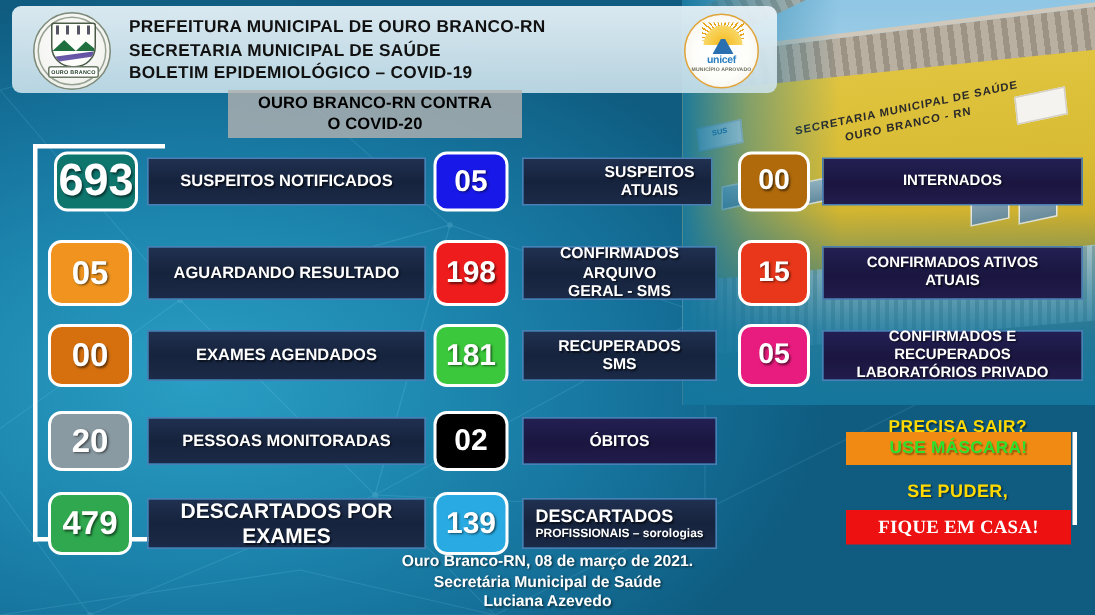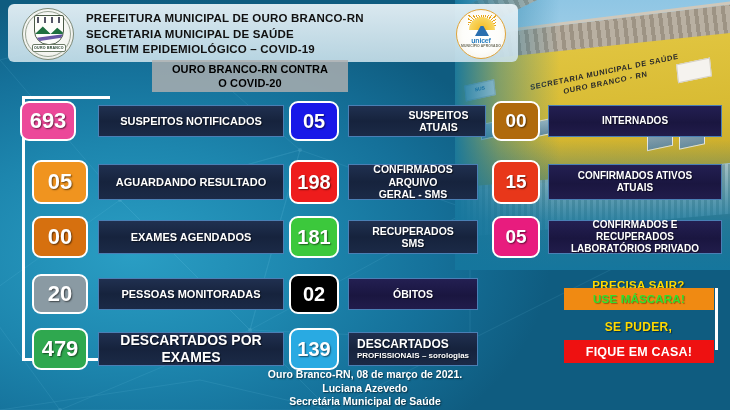--- a/index.html
+++ b/index.html
@@ -177,21 +177,21 @@
     text-shadow:1px 1px 1px rgba(0,0,0,.35);
   }
   .adv2 {
     margin-top:16px; font-size:12px; font-weight:bold; color:#ffd900;
     text-shadow:1px 1px 1px rgba(0,0,0,.5); letter-spacing:.3px;
   }
   .adv3 {
     margin-top:6px; margin-left:8px; width:150px; height:23px;
     background:#ee1111; color:#ffffff;
     display:flex; align-items:center; justify-content:center;
-    font-size:12.5px; font-weight:bold; letter-spacing:.2px;
+    font-size:12.5px; font-weight:bold; letter-spacing:.2px;font-family:Liberation Serif, serif;
   }
   .adv-bar { position:absolute; left:159px; top:10px; width:3px; height:62px; background:#fff; }
 
   
   #footer {
     position:absolute; left:150px; top:368px; width:430px; z-index:5;
     text-align:center; color:#ffffff;
     font-size:10.5px; font-weight:bold; line-height:13.5px;
     text-shadow:1px 1px 1.5px rgba(0,0,0,.55);
   }
@@ -283,30 +283,30 @@
     <div>O COVID-20</div>
   </div>
 </div>
 
 <div id="frameTop" class="frame-l"></div>
 <div id="frameLeft" class="frame-l"></div>
 <div id="frameBot" class="frame-l"></div>
 
 <div id="rows-host">
     <div class="row" style="left: 0px; top: 101px; width: 730px; height: 40px;">
-      <div class="num" style="position: absolute; left: 20px; top: 0px; width: 56px; height: 40px; background: #ec4899; font-size: 22px;">693</div>
+      <div class="num" style="position: absolute; left: 36px; top: 0px; width: 56px; height: 40px; background: #0f766e; font-size: 30px;">693</div>
       <div class="lbl" style="position: absolute; left: 98px; top: 4px; width: 186px; height: 32px; font-size: 11px;">
         <div>
           <div>SUSPEITOS NOTIFICADOS</div>
         </div>
       </div>
     </div>
     <div class="row" style="left: 0px; top: 101px; width: 730px; height: 40px;">
       <div class="num" style="position: absolute; left: 289px; top: 0px; width: 50px; height: 40px; background: rgb(24, 24, 232); font-size: 20px;">05</div>
-      <div class="lbl" style="position: absolute; left: 348px; top: 4px; width: 138px; height: 32px; font-size: 10.5px; padding-left: 43px;">
+      <div class="lbl" style="position: absolute; left: 348px; top: 4px; width: 127px; height: 32px; font-size: 10.5px; padding-left: 43px;">
         <div>
           <div>SUSPEITOS</div>
           <div>ATUAIS</div>
         </div>
       </div>
     </div>
     <div class="row" style="left: 0px; top: 101px; width: 730px; height: 40px;">
       <div class="num" style="position: absolute; left: 492px; top: 0px; width: 48px; height: 40px; background: rgb(176, 106, 12); font-size: 19px;">00</div>
       <div class="lbl navy" style="position: absolute; left: 548px; top: 4px; width: 174px; height: 32px; font-size: 10px;">
         <div>
@@ -405,15 +405,15 @@
 <div id="advice">
   <div class="adv-bar"></div>
   <div class="adv1">PRECISA SAIR?</div>
   <div class="adv-mask">USE MÁSCARA!</div>
   <div class="adv2">SE PUDER,</div>
   <div class="adv3">FIQUE EM CASA!</div>
 </div>
 
 <div id="footer">
   <div>Ouro Branco-RN, 08 de março  de 2021.</div>
+  <div>Secretária Municipal de Saúde</div>
   <div>Luciana Azevedo</div>
-  <div>Secretária Municipal de Saúde</div>
 </div>
 
 </body></html>

